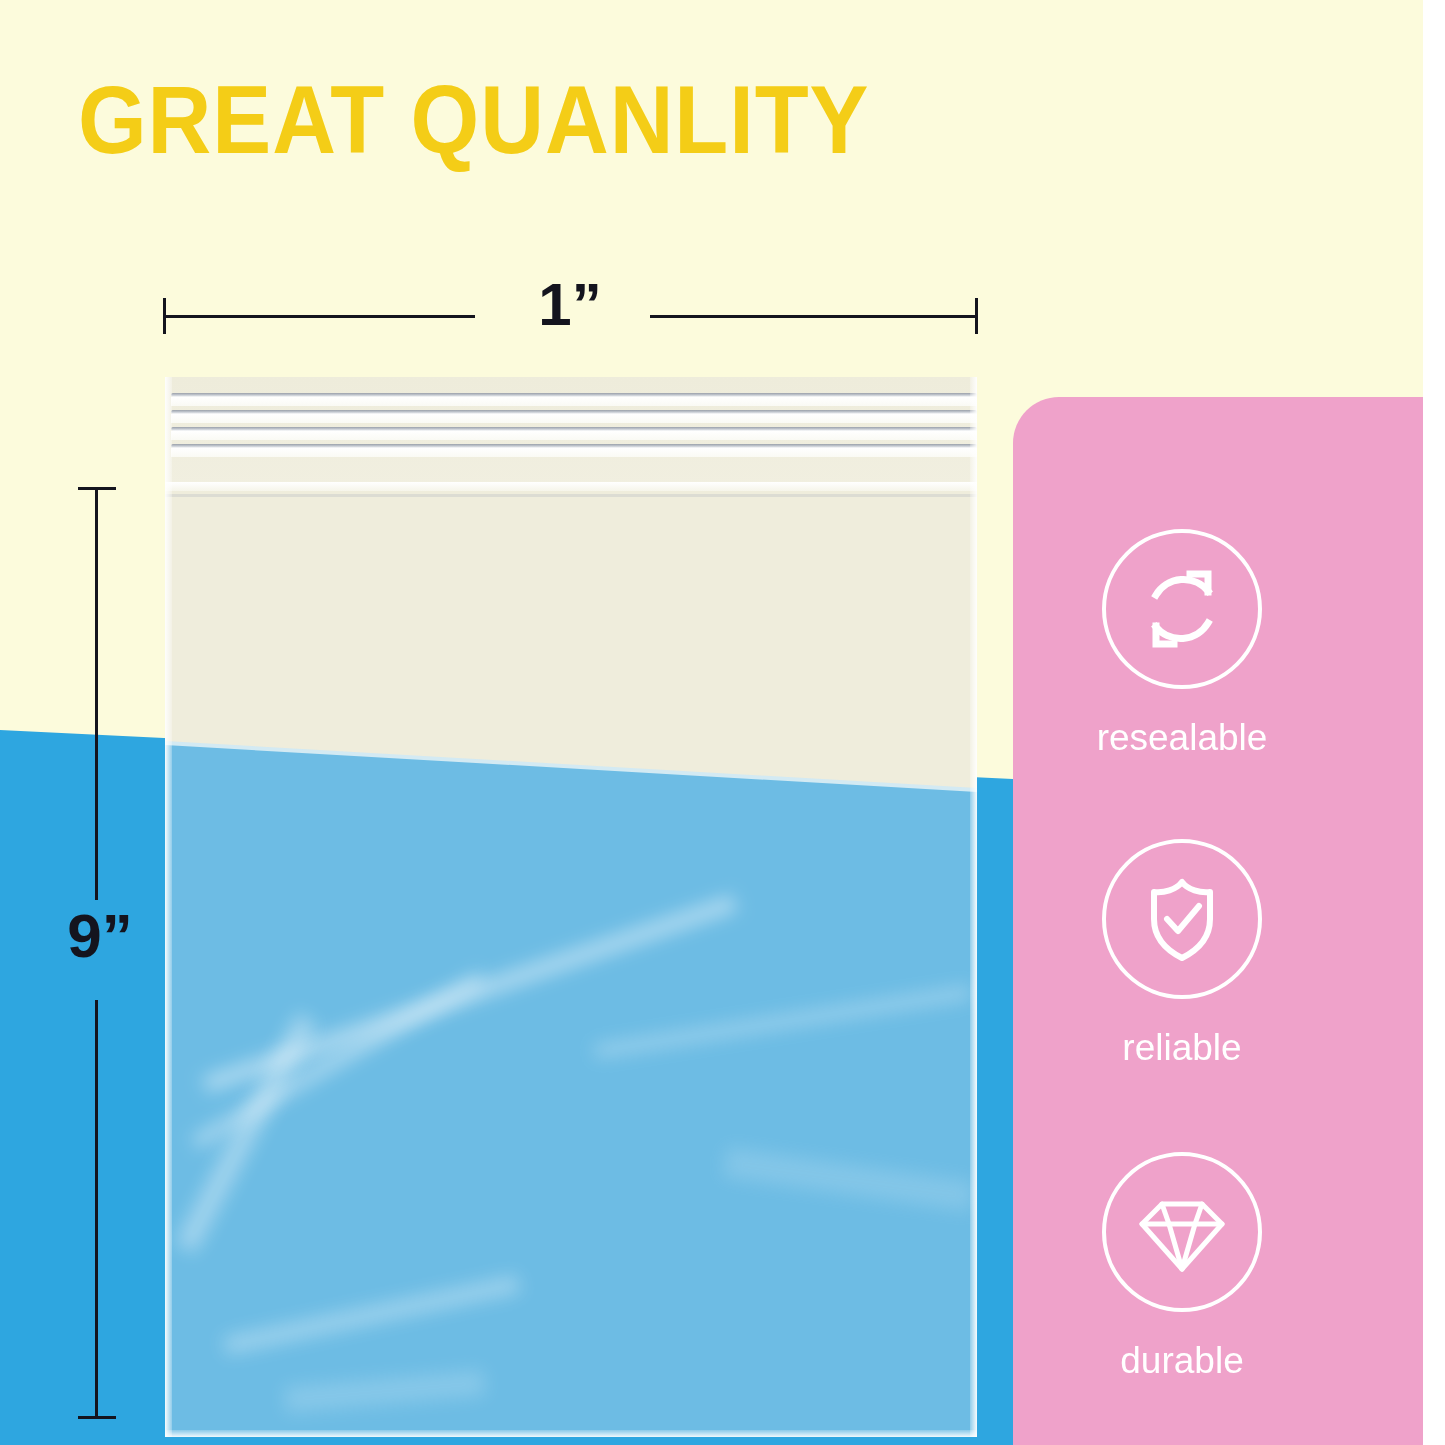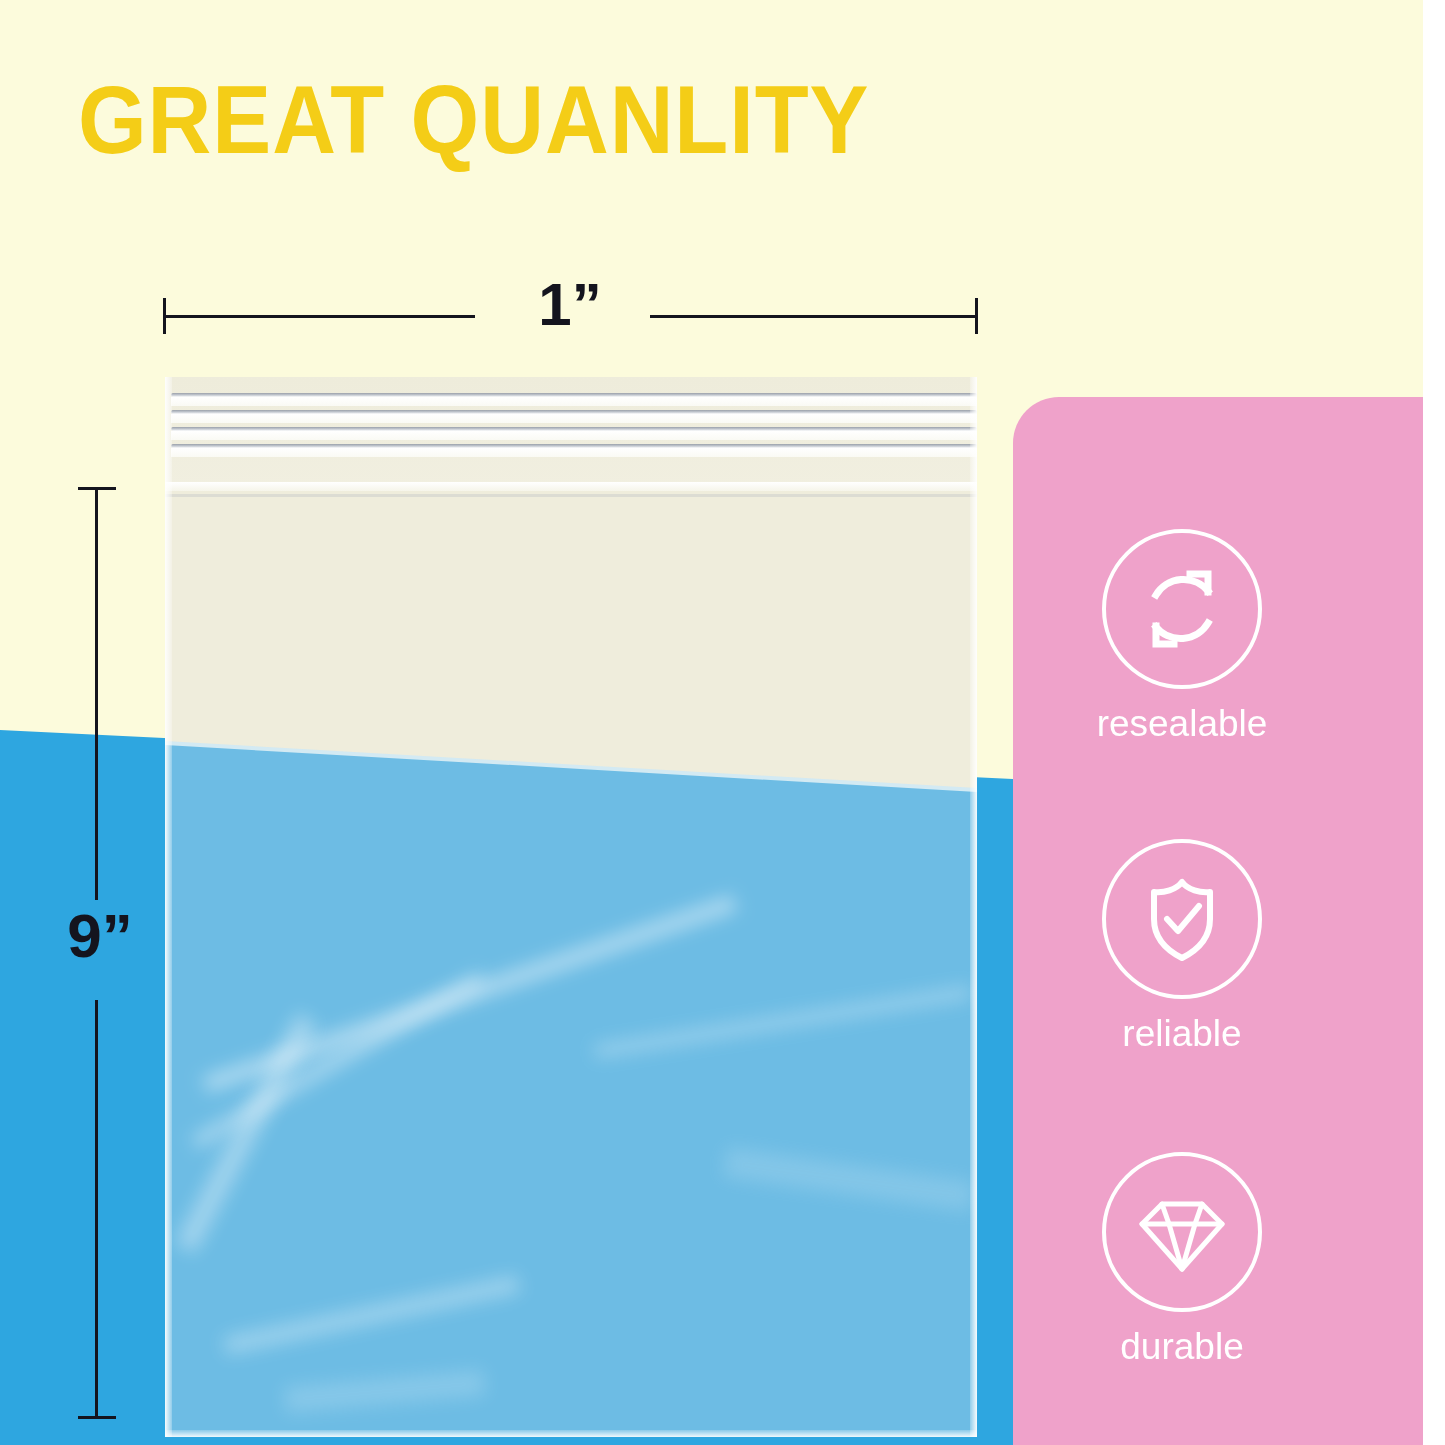--- a/index.html
+++ b/index.html
@@ -234,21 +234,21 @@
     margin:0 auto;
     border:4px solid #FFFFFF;
     border-radius:50%;
     display:flex;
     align-items:center;
     justify-content:center;
   }
   .feature-icon svg { display:block; }
 
   .feature-label {
-    margin-top:16px;
+    margin-top:30px;
     font-size:37px;
     color:#FFFFFF;
     font-family:"Liberation Sans", sans-serif;
     line-height:1;
   }
 </style>
 </head>
 <body>
 
 <div id="stage">

